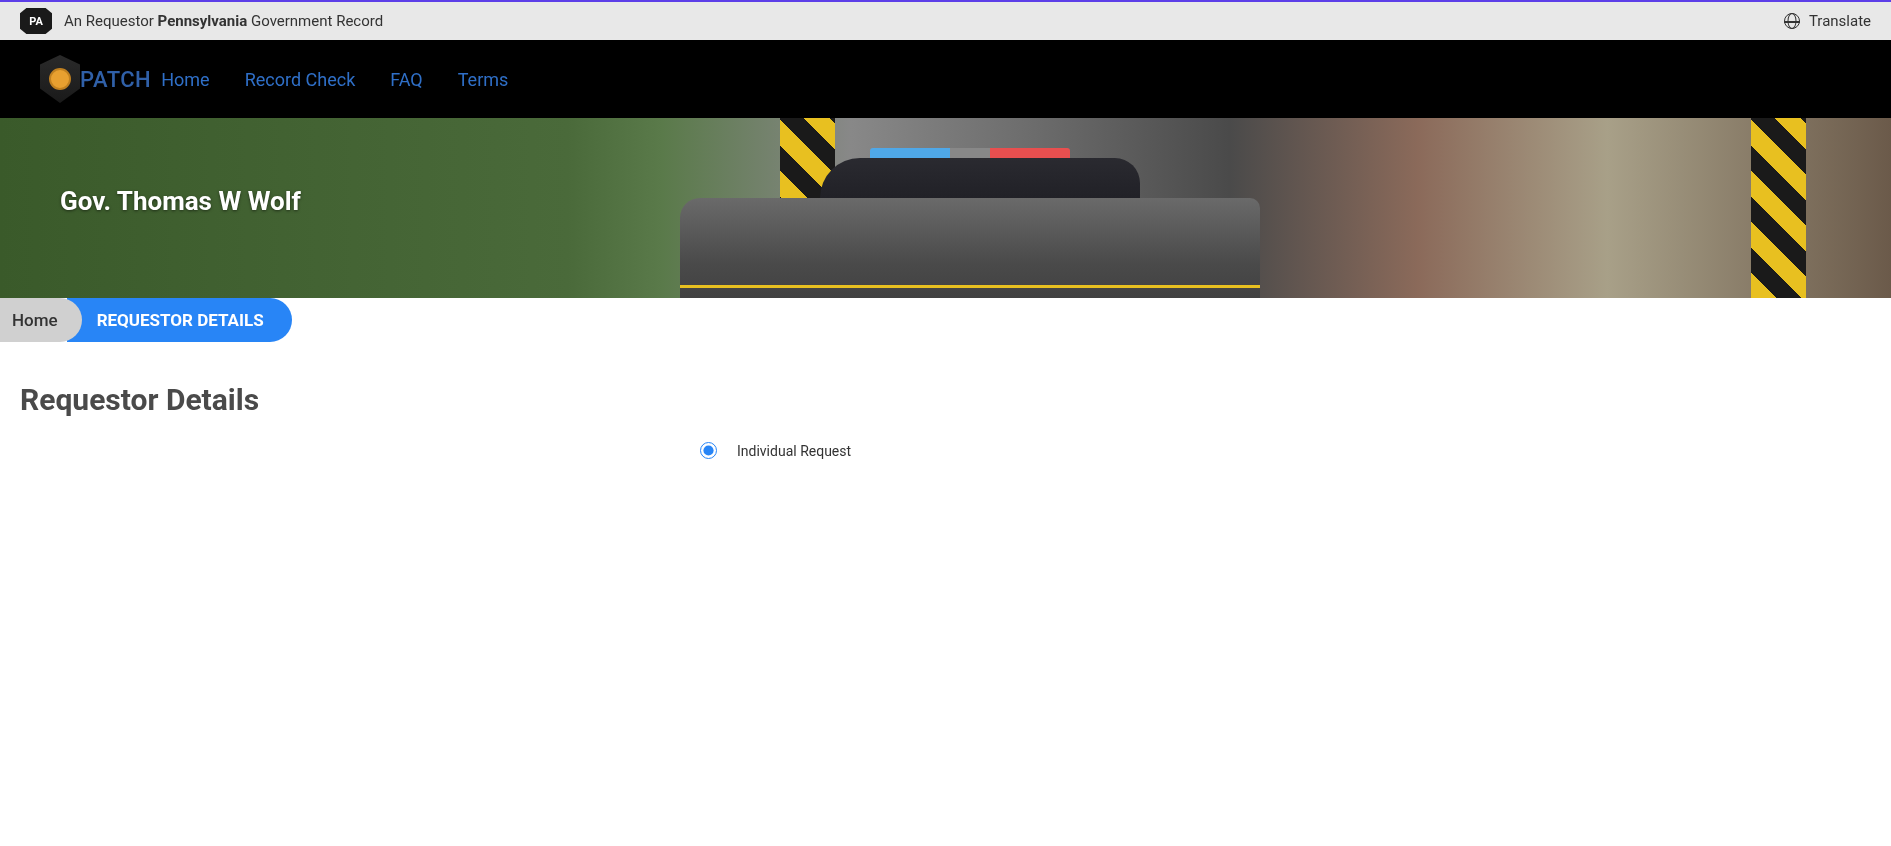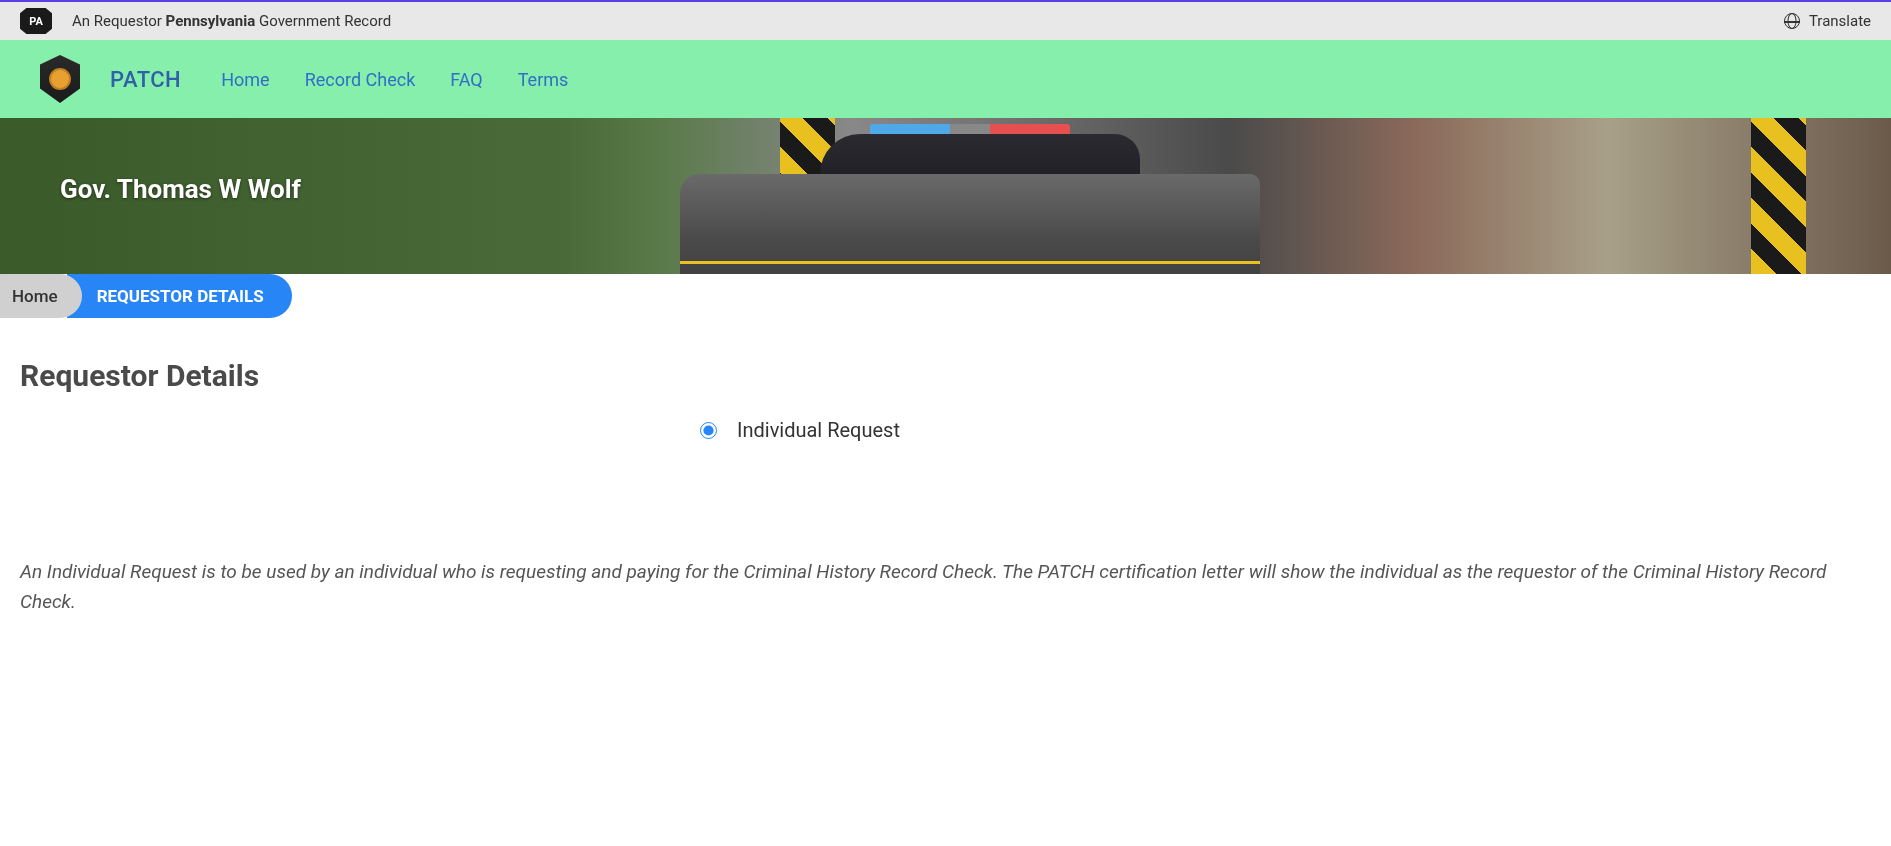--- a/index.html
+++ b/index.html
@@ -17,21 +17,21 @@
       border-top: 2px solid #5c3ee8;
       display: flex;
       align-items: center;
       justify-content: space-between;
       padding: 6px 20px;
       font-size: 15px;
     }
     .top-banner-left {
       display: flex;
       align-items: center;
-      gap: 20px;
+      gap: 12px;
     }
     .pa-logo {
       width: 32px;
       height: 26px;
       background: #1a1a1a;
       display: flex;
       align-items: center;
       justify-content: center;
       color: #fff;
       font-size: 11px;
@@ -73,25 +73,24 @@
     .globe-icon::after {
       content: "";
       position: absolute;
       top: 50%;
       left: -1px;
       right: -1px;
       height: 1.5px;
       background: #333;
     }
     .main-nav {
-      background: #86efac;
+      background: #000000;
       display: flex;
       align-items: center;
       padding: 15px 40px;
-      gap: 30px;
     }
     .badge-logo {
       width: 40px;
       height: 48px;
       position: relative;
     }
     .badge-shape {
       width: 40px;
       height: 48px;
       background: linear-gradient(180deg, #2a2a2a 0%, #1a1a1a 100%);
@@ -118,21 +117,21 @@
       gap: 35px;
       margin-left: 10px;
     }
     .nav-links a {
       color: #2f6fc7;
       text-decoration: none;
       font-size: 18px;
     }
     .hero {
       position: relative;
-      height: 156px;
+      height: 180px;
       background: linear-gradient(90deg, #3a5a2a 0%, #4a6a3a 30%, #5a7a4a 35%, #888888 45%, #6b6b6b 55%, #4a4a4a 65%, #8b6a5a 75%, #a8a088 85%, #6b5a4a 100%);
       overflow: hidden;
       display: flex;
       align-items: center;
       padding-left: 60px;
     }
     .hero::before {
       content: "";
       position: absolute;
       left: 780px;
@@ -261,21 +260,21 @@
       gap: 20px;
       margin-bottom: 15px;
     }
     .radio-row input[type="radio"] {
       width: 17px;
       height: 17px;
       accent-color: #2885f6;
       cursor: pointer;
     }
     .radio-row label {
-      font-size: 20px;
+      font-size: 14px;
       color: #333;
       cursor: pointer;
     }
     .description {
       font-style: italic;
       font-size: 19px;
       color: #555;
       line-height: 1.6;
       margin: 55px 0 55px 0;
       padding: 0;
@@ -336,17 +335,16 @@
 <div class="content">
   <h1 class="page-title">Requestor Details</h1>
 
   <div class="radio-row">
     <input type="radio" name="reqtype" id="individual" checked="" style="">
     <label for="individual">Individual Request</label>
   </div>
 
   <div class="spacer"></div>
 
-  <p class="description">An Individual Request is to be used by an individual who is requesting and paying for the Criminal History Record Check. The PATCH certification letter will show the individual as the requestor of the Criminal History Record Check.</p>
 
   <div class="spacer"></div>
 
 </div>
 
 </body></html>

